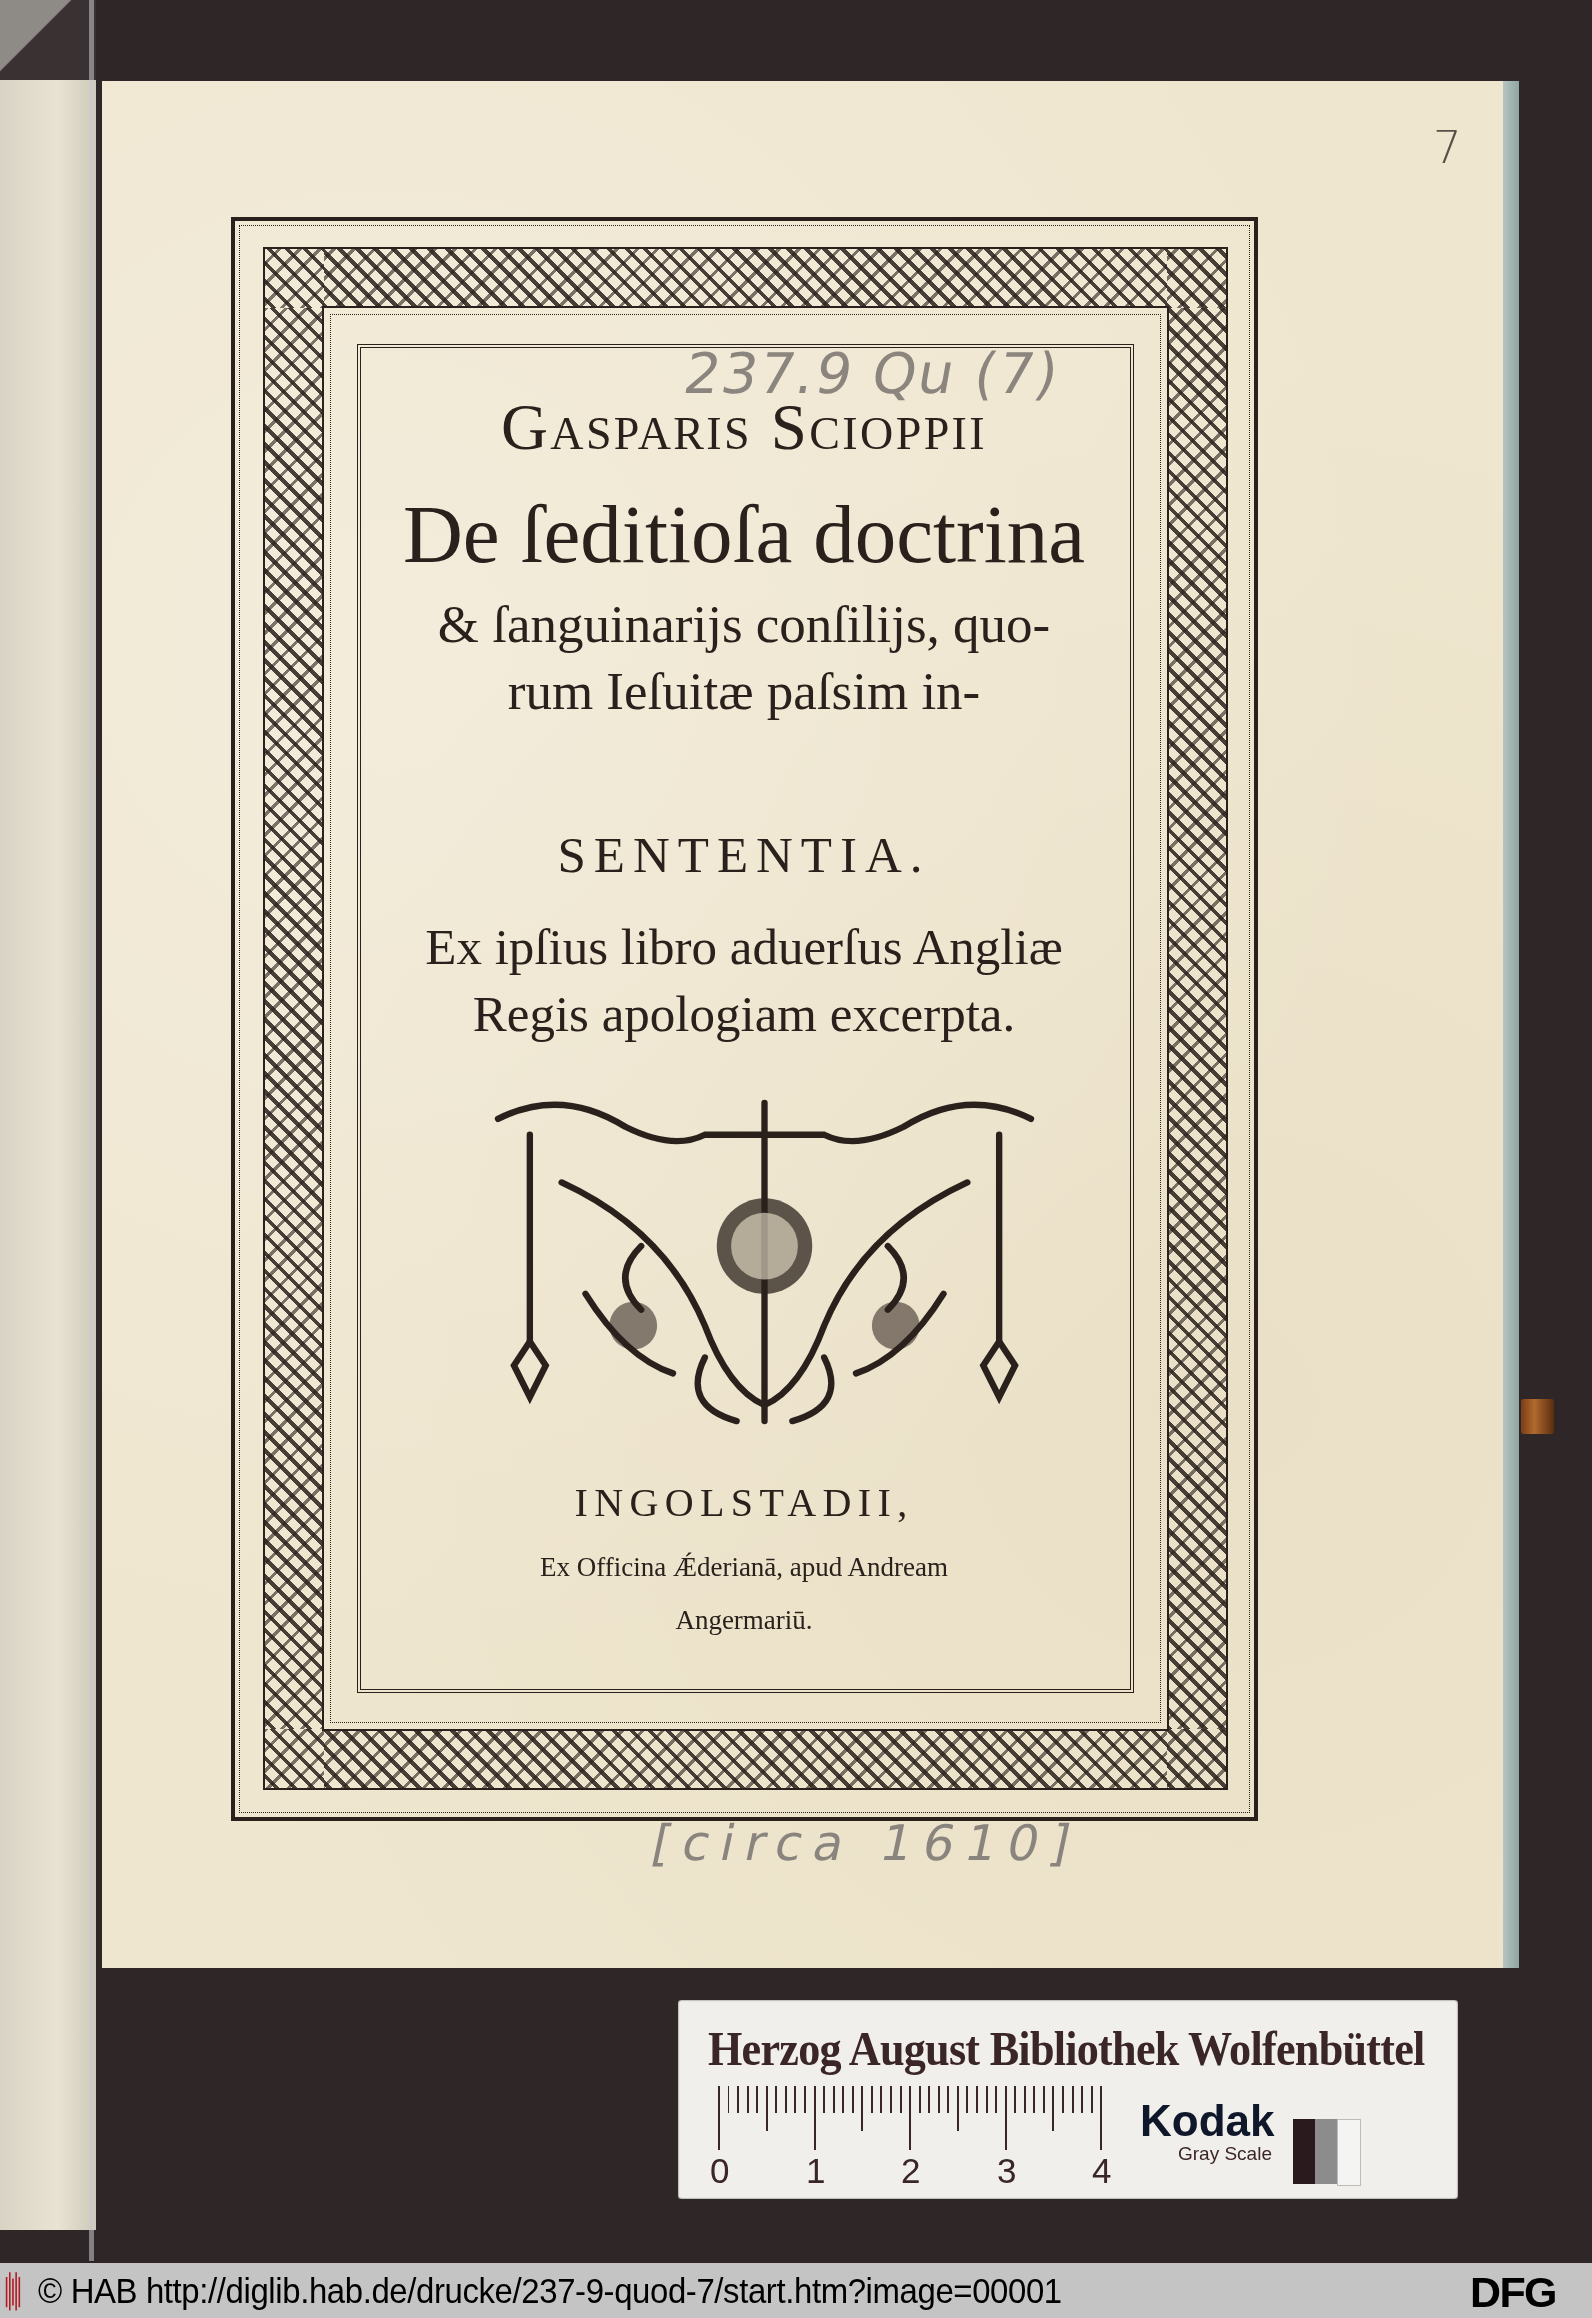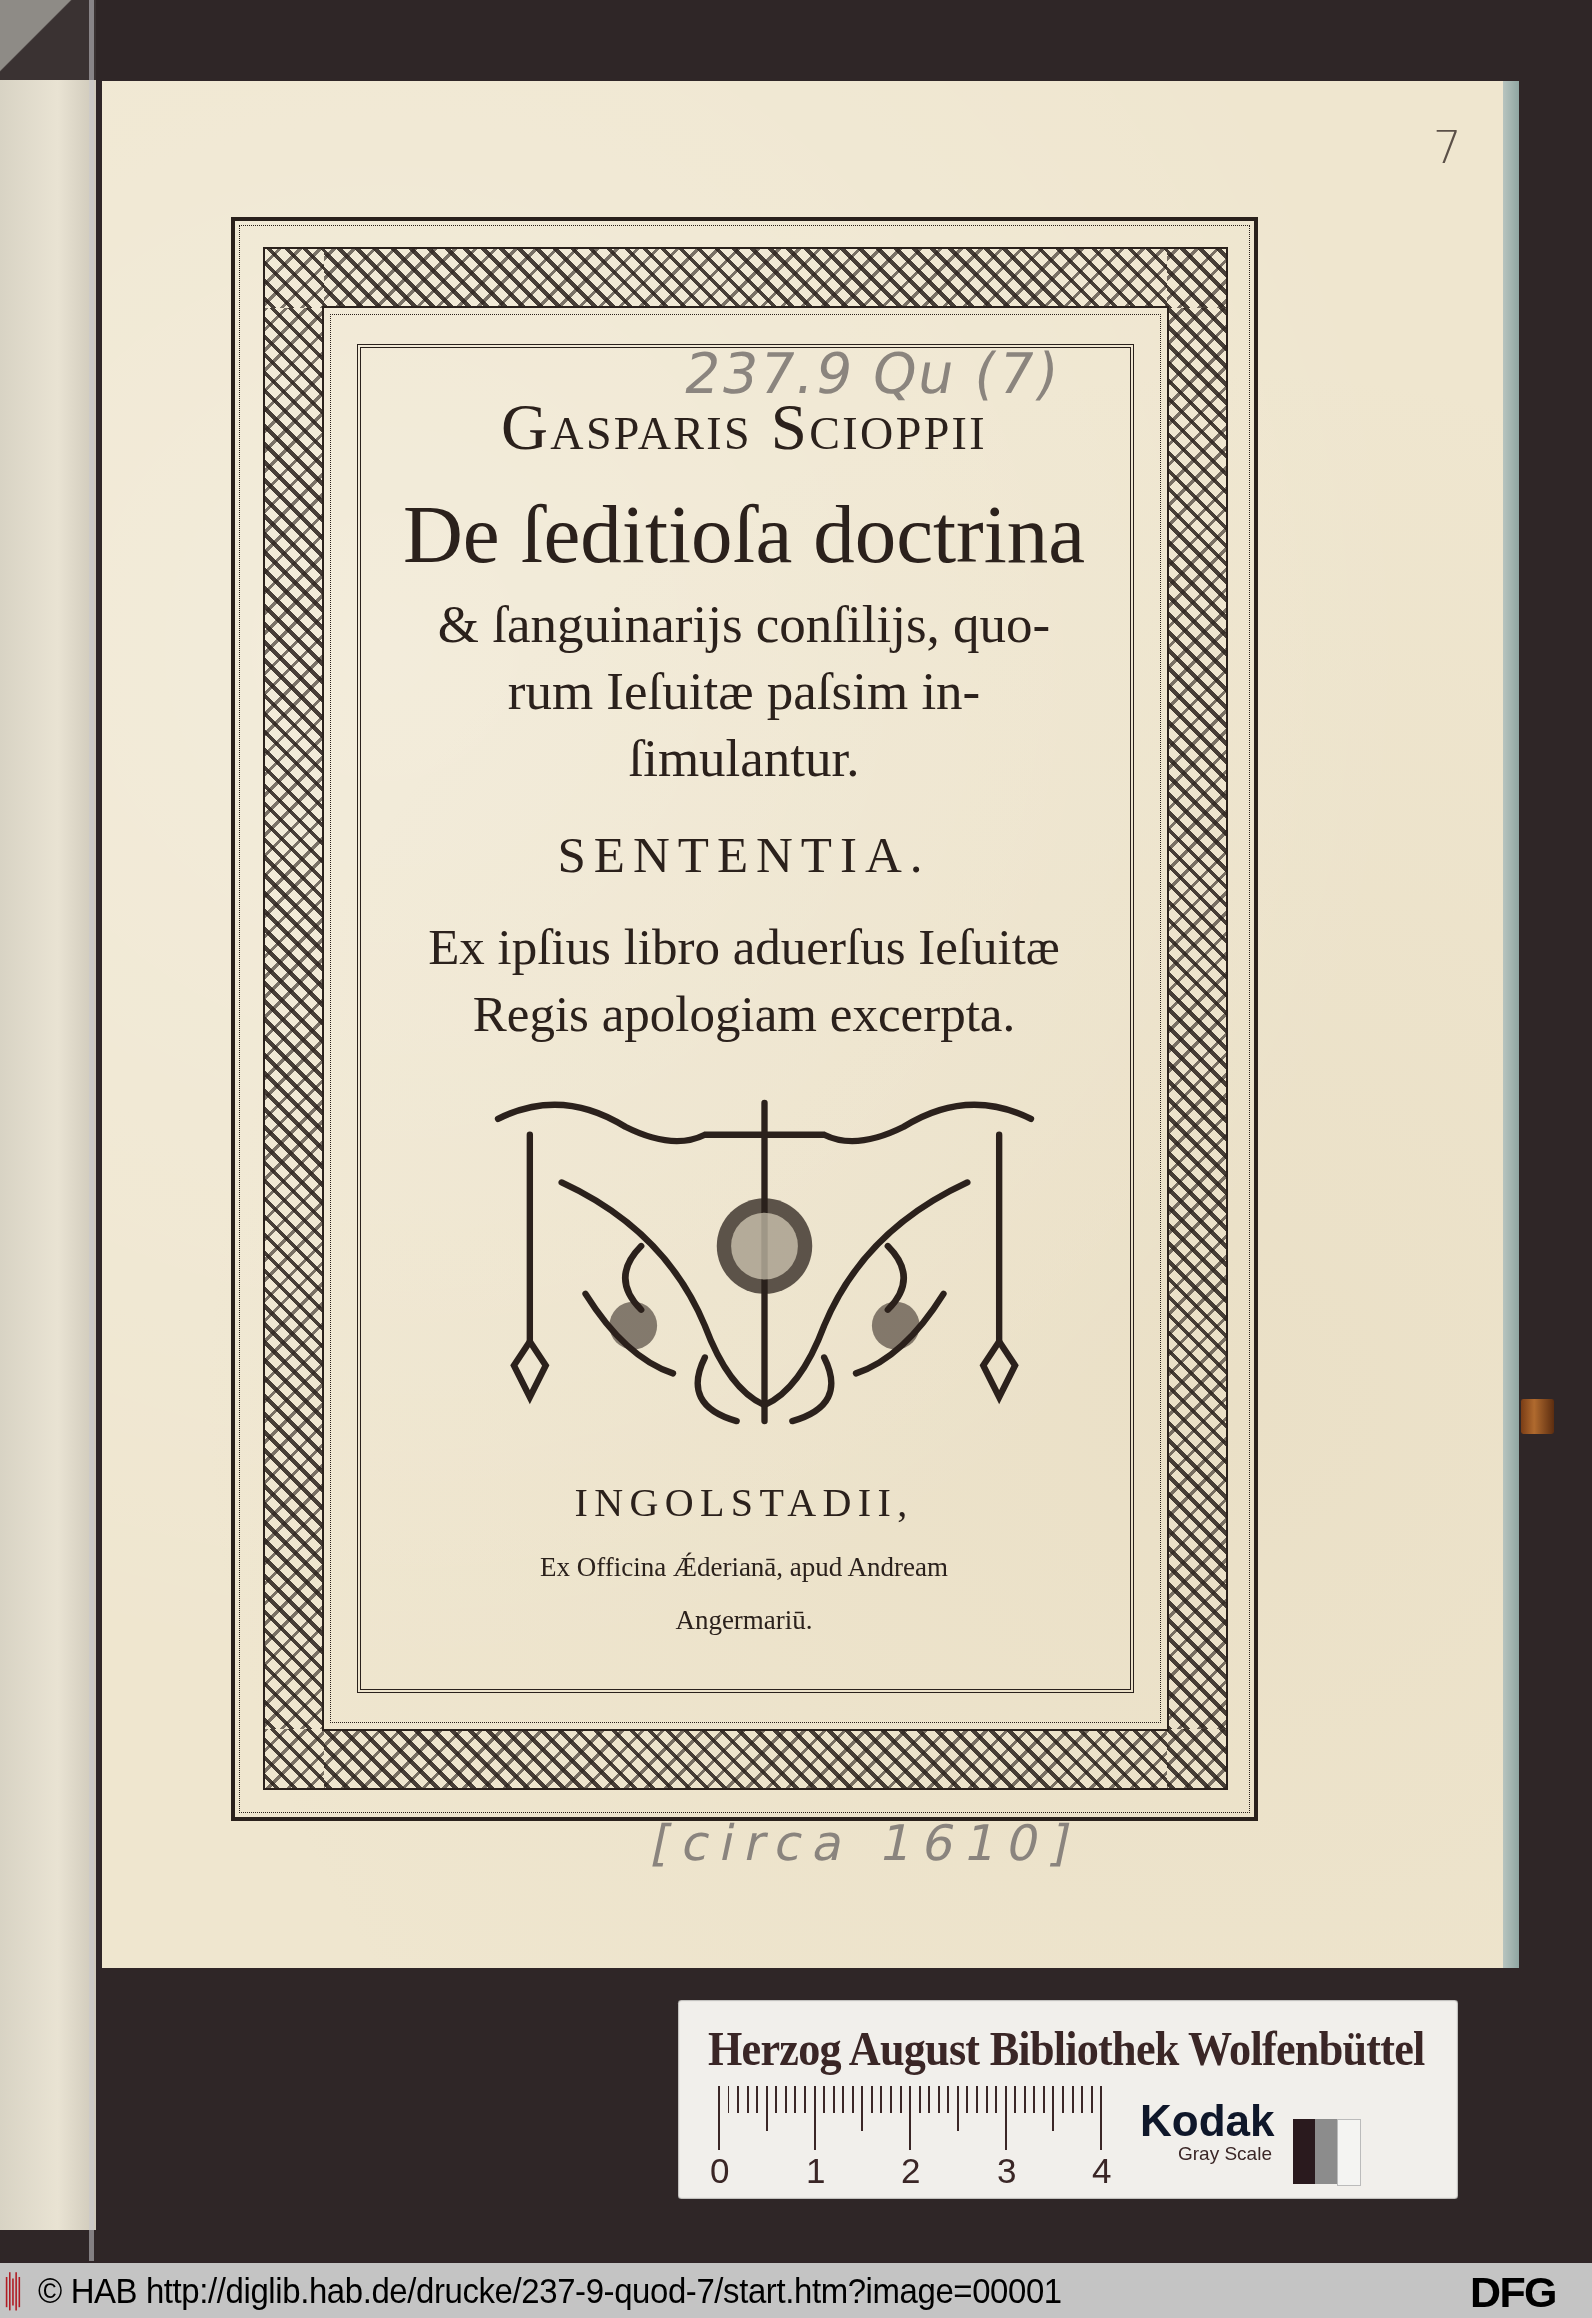--- a/index.html
+++ b/index.html
@@ -77,25 +77,24 @@
 <div class="dotring" style="left:330px;top:314px;width:831px;height:1409px;"></div>
 <div class="inner-frame"></div>
 
 <div class="callmark">237.9 Qu (7)</div>
 
 <div class="text t1">Gasparis Scioppii</div>
 <div class="text t2">De ſeditioſa doctrina</div>
 <div class="text t3">
   <div>&amp; ſanguinarijs conſilijs, quo-</div>
   <div>rum Ieſuitæ paſsim in-</div>
-  <div>ſimulantur.</div>
 </div>
 <div class="text t4">SENTENTIA.</div>
 <div class="text t5">
-  <div>Ex ipſius libro aduerſus Ieſuitæ</div>
+  <div>Ex ipſius libro aduerſus Angliæ</div>
   <div>Regis apologiam excerpta.</div>
 </div>
 
 <svg class="vignette" viewBox="0 0 750 440">
   <g fill="none" stroke="#2b211c" stroke-width="8" stroke-linecap="round">
     <path d="M40 40 Q120 0 200 50 Q260 80 300 60 L450 60 Q490 80 550 50 Q630 0 710 40"></path>
     <path d="M80 60 L80 320 M670 60 L670 320"></path>
     <path d="M80 320 l-20 30 l20 40 l20 -40z M670 320 l-20 30 l20 40 l20 -40z"></path>
     <path d="M375 20 L375 420"></path>
     <path d="M120 120 Q250 180 300 300 Q330 380 375 400 Q420 380 450 300 Q500 180 630 120"></path>

